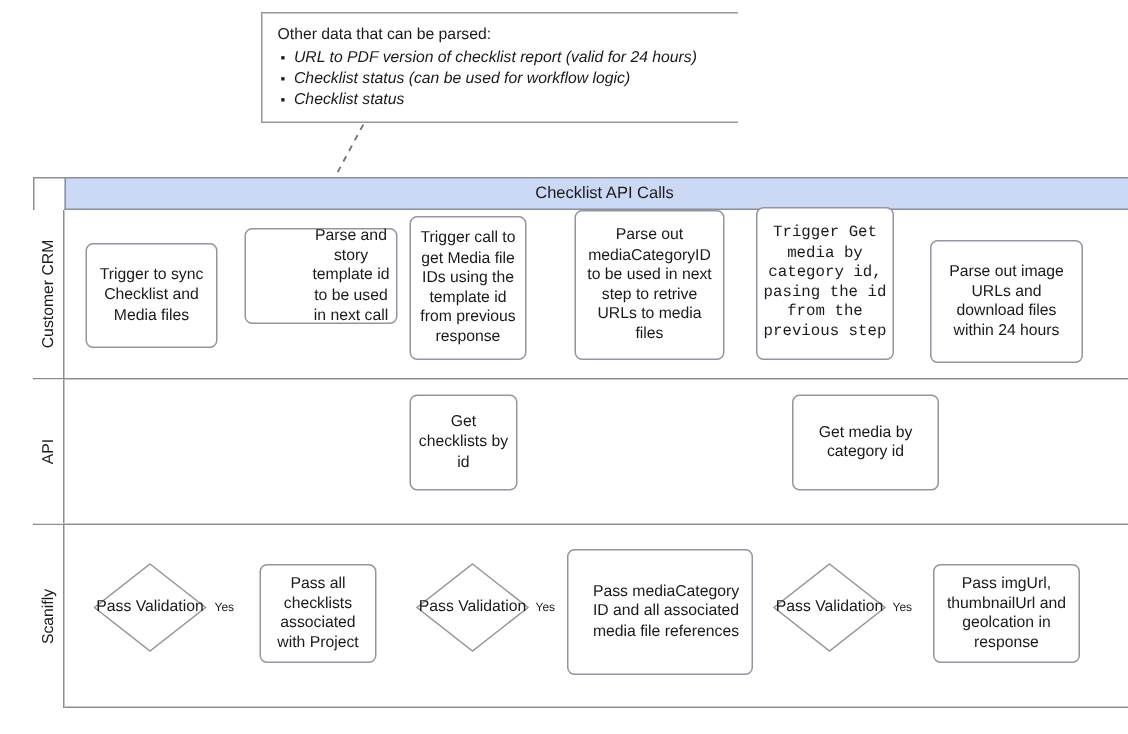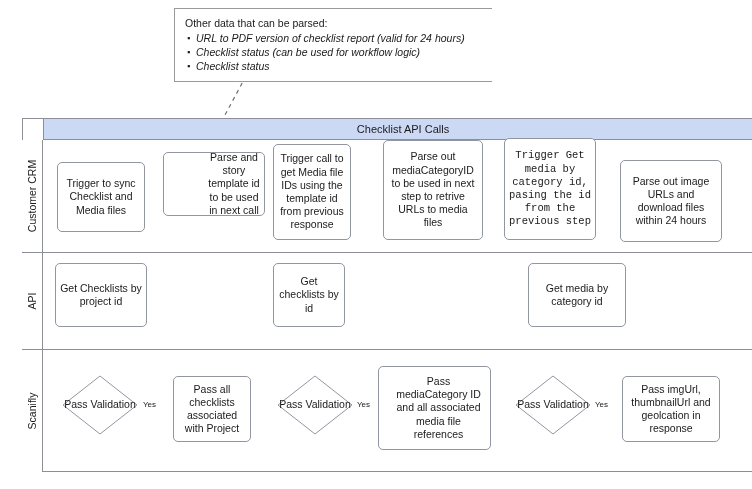--- a/index.html
+++ b/index.html
@@ -237,21 +237,20 @@
   <div class="node" style="left:163px;top:152px;width:102px;height:64px;padding-left:44px;">Parse and story template id to be used in next call</div>
 
   <div class="node" style="left:273px;top:144px;width:78px;height:96px;">Trigger call to get Media file IDs using the template id from previous response</div>
 
   <div class="node" style="left:383px;top:140px;width:100px;height:100px;">Parse out mediaCategoryID to be used in next step to retrive URLs to media files</div>
 
   <div class="node" style="left:504px;top:138px;width:92px;height:102px;font-family:Liberation Mono, monospace;">Trigger Get media by category id, pasing the id from the previous step</div>
 
   <div class="node" style="left:620px;top:160px;width:102px;height:82px;">Parse out image URLs and download files within 24 hours</div>
 
-  <div class="node" style="left:55px;top:263px;width:92px;height:64px;">Get Checklists by project id</div>
 
   <div class="node" style="left:273px;top:263px;width:72px;height:64px;">Get checklists by id</div>
 
   <div class="node" style="left:528px;top:263px;width:98px;height:64px;">Get media by category id</div>
 
   <div class="diamond" style="left:62px;top:375px;width:76px;height:60px;">
     <svg class="dshape" viewBox="0 0 76 60" preserveAspectRatio="none">
       <polygon points="38,1 75,30 38,59 1,30" fill="#ffffff" stroke="#9296a0" stroke-width="1"></polygon>
     </svg>
     <div class="dlabel">Pass Validation</div>
@@ -259,21 +258,21 @@
 
   <div class="node" style="left:173px;top:376px;width:78px;height:66px;">Pass all checklists associated with Project</div>
 
   <div class="diamond" style="left:277px;top:375px;width:76px;height:60px;">
     <svg class="dshape" viewBox="0 0 76 60" preserveAspectRatio="none">
       <polygon points="38,1 75,30 38,59 1,30" fill="#ffffff" stroke="#9296a0" stroke-width="1"></polygon>
     </svg>
     <div class="dlabel">Pass Validation</div>
   </div>
 
-  <div class="node" style="left:378px;top:366px;width:113px;height:84px;padding-left:12px;">Pass mediaCategory ID and all associated media file references</div>
+  <div class="node" style="left:378px;top:366px;width:124px;height:84px;padding-left:12px;">Pass mediaCategory ID and all associated media file references</div>
 
   <div class="diamond" style="left:515px;top:375px;width:76px;height:60px;">
     <svg class="dshape" viewBox="0 0 76 60" preserveAspectRatio="none">
       <polygon points="38,1 75,30 38,59 1,30" fill="#ffffff" stroke="#9296a0" stroke-width="1"></polygon>
     </svg>
     <div class="dlabel">Pass Validation</div>
   </div>
 
   <div class="node" style="left:622px;top:376px;width:98px;height:66px;">Pass imgUrl, thumbnailUrl and geolcation in response</div>
 

